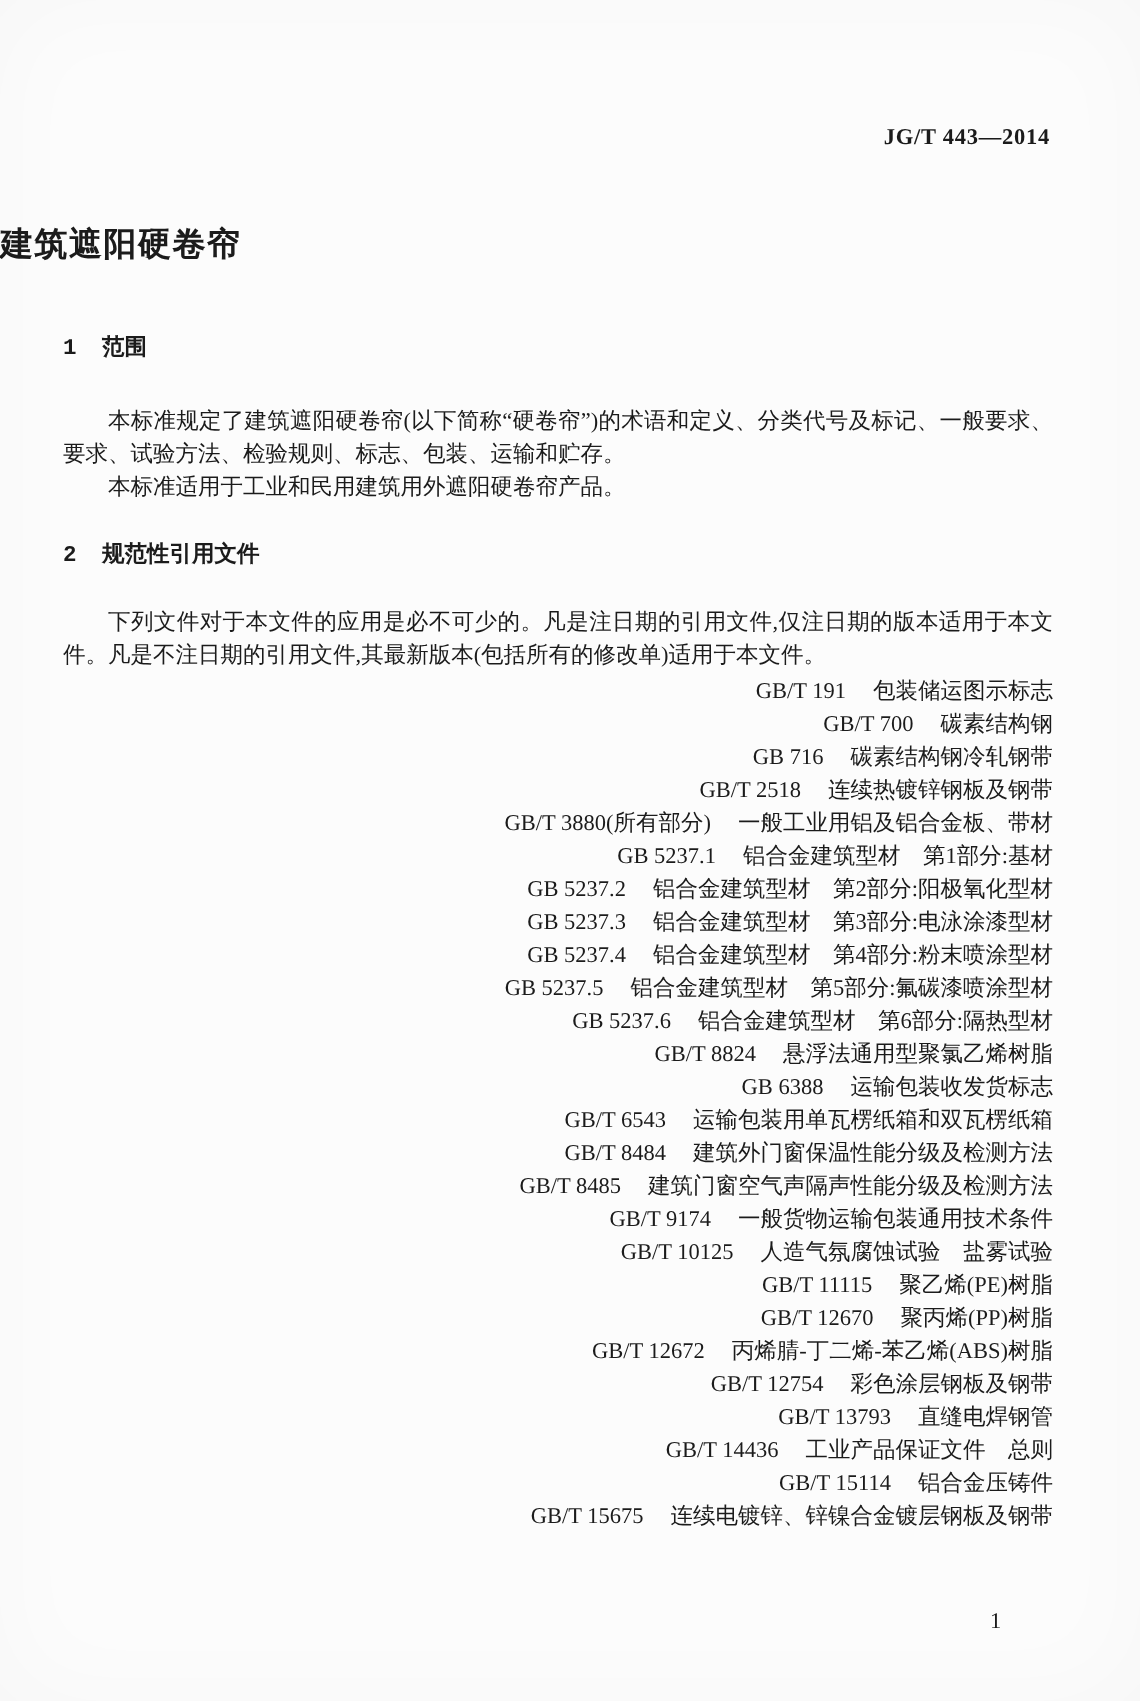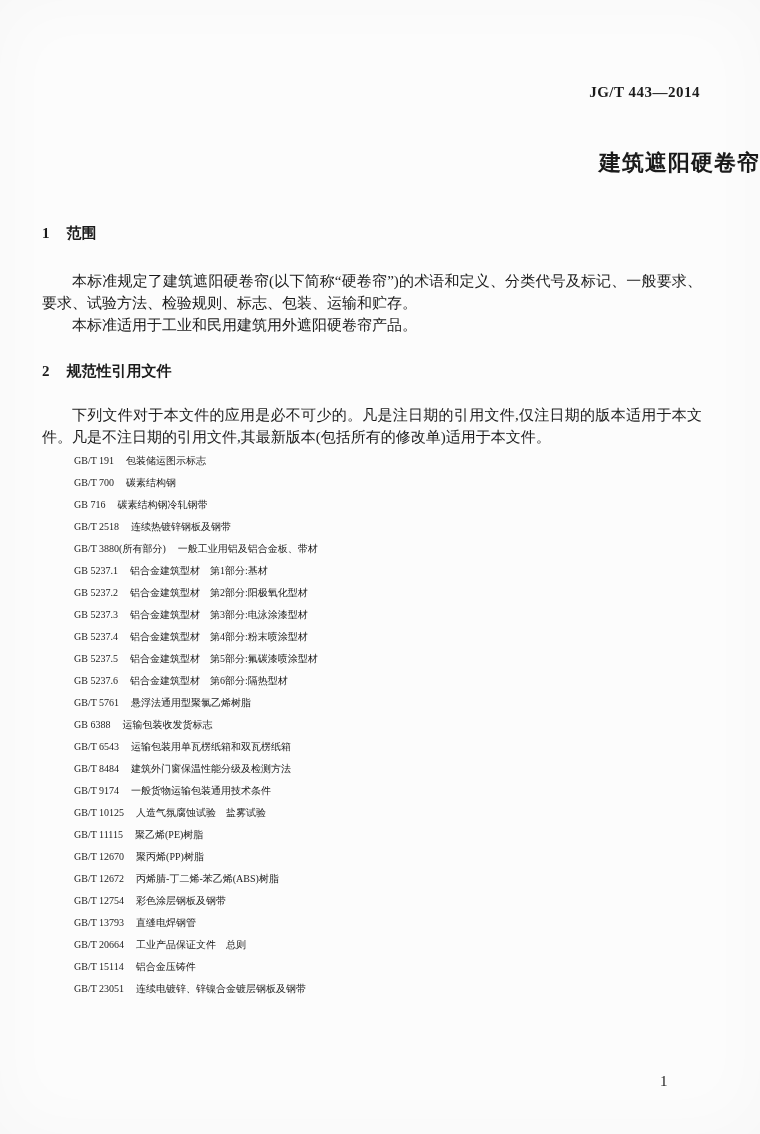--- a/index.html
+++ b/index.html
@@ -25,59 +25,60 @@
     font-weight: bold;
     letter-spacing: 0.5px;
     font-family: "Liberation Serif", "DejaVu Serif", serif;
   }
   .doc-title {
     position: absolute;
     top: 148px;
     left: 0;
     width: 100%;
     margin: 0;
-    text-align: right;
+    text-align: left;
     font-size: 22px;
     font-weight: bold;
     letter-spacing: 1px;
     font-family: "Liberation Sans", "DejaVu Sans", sans-serif;
   }
   .content {
     position: absolute;
     left: 42px;
     top: 222px;
     width: 660px;
   }
   .section-heading {
     margin: 0 0 26px 0;
     font-size: 15px;
     line-height: 22px;
     font-weight: bold;
-    font-family: Liberation Serif, serif;
+    font-family: Liberation Mono, monospace;
   }
   .section-heading.s2 {
     margin-top: 24px;
     margin-bottom: 22px;
   }
   .sec-num { margin-right: 17px; }
   .body-para {
     margin: 0;
     font-size: 15px;
     line-height: 22px;
     text-indent: 2em;
     text-align: justify;
   }
   .ref-list {
     margin-top: 2px;
     padding-left: 2em;
   }
   .ref-item {
-    font-size: 10px;
+    font-size: 15px;
     line-height: 22px;
     white-space: nowrap;
+    text-align: right;
   }
   .ref-title { margin-left: 1.2em; }
   .page-number {
     position: absolute;
     left: 660px;
     top: 1073px;
     font-size: 15px;
   }
 </style>
 </head>
@@ -105,33 +106,34 @@
       <div class="ref-item"><span class="ref-code">GB/T 700</span><span class="ref-title">碳素结构钢</span></div>
       <div class="ref-item"><span class="ref-code">GB 716</span><span class="ref-title">碳素结构钢冷轧钢带</span></div>
       <div class="ref-item"><span class="ref-code">GB/T 2518</span><span class="ref-title">连续热镀锌钢板及钢带</span></div>
       <div class="ref-item"><span class="ref-code">GB/T 3880(所有部分)</span><span class="ref-title">一般工业用铝及铝合金板、带材</span></div>
       <div class="ref-item"><span class="ref-code">GB 5237.1</span><span class="ref-title">铝合金建筑型材　第1部分:基材</span></div>
       <div class="ref-item"><span class="ref-code">GB 5237.2</span><span class="ref-title">铝合金建筑型材　第2部分:阳极氧化型材</span></div>
       <div class="ref-item"><span class="ref-code">GB 5237.3</span><span class="ref-title">铝合金建筑型材　第3部分:电泳涂漆型材</span></div>
       <div class="ref-item"><span class="ref-code">GB 5237.4</span><span class="ref-title">铝合金建筑型材　第4部分:粉末喷涂型材</span></div>
       <div class="ref-item"><span class="ref-code">GB 5237.5</span><span class="ref-title">铝合金建筑型材　第5部分:氟碳漆喷涂型材</span></div>
       <div class="ref-item"><span class="ref-code">GB 5237.6</span><span class="ref-title">铝合金建筑型材　第6部分:隔热型材</span></div>
-      <div class="ref-item"><span class="ref-code">GB/T 5761</span><span class="ref-title">悬浮法通用型聚氯乙烯树脂</span></div>
+      <div class="ref-item"><span class="ref-code">GB/T 8824</span><span class="ref-title">悬浮法通用型聚氯乙烯树脂</span></div>
       <div class="ref-item"><span class="ref-code">GB 6388</span><span class="ref-title">运输包装收发货标志</span></div>
       <div class="ref-item"><span class="ref-code">GB/T 6543</span><span class="ref-title">运输包装用单瓦楞纸箱和双瓦楞纸箱</span></div>
       <div class="ref-item"><span class="ref-code">GB/T 8484</span><span class="ref-title">建筑外门窗保温性能分级及检测方法</span></div>
+      <div class="ref-item"><span class="ref-code">GB/T 8485</span><span class="ref-title">建筑门窗空气声隔声性能分级及检测方法</span></div>
       <div class="ref-item"><span class="ref-code">GB/T 9174</span><span class="ref-title">一般货物运输包装通用技术条件</span></div>
       <div class="ref-item"><span class="ref-code">GB/T 10125</span><span class="ref-title">人造气氛腐蚀试验　盐雾试验</span></div>
       <div class="ref-item"><span class="ref-code">GB/T 11115</span><span class="ref-title">聚乙烯(PE)树脂</span></div>
       <div class="ref-item"><span class="ref-code">GB/T 12670</span><span class="ref-title">聚丙烯(PP)树脂</span></div>
       <div class="ref-item"><span class="ref-code">GB/T 12672</span><span class="ref-title">丙烯腈-丁二烯-苯乙烯(ABS)树脂</span></div>
       <div class="ref-item"><span class="ref-code">GB/T 12754</span><span class="ref-title">彩色涂层钢板及钢带</span></div>
       <div class="ref-item"><span class="ref-code">GB/T 13793</span><span class="ref-title">直缝电焊钢管</span></div>
-      <div class="ref-item"><span class="ref-code">GB/T 20664</span><span class="ref-title">工业产品保证文件　总则</span></div>
+      <div class="ref-item"><span class="ref-code">GB/T 14436</span><span class="ref-title">工业产品保证文件　总则</span></div>
       <div class="ref-item"><span class="ref-code">GB/T 15114</span><span class="ref-title">铝合金压铸件</span></div>
-      <div class="ref-item"><span class="ref-code">GB/T 23051</span><span class="ref-title">连续电镀锌、锌镍合金镀层钢板及钢带</span></div>
+      <div class="ref-item"><span class="ref-code">GB/T 15675</span><span class="ref-title">连续电镀锌、锌镍合金镀层钢板及钢带</span></div>
     </div>
 
   </div>
 
   <div class="page-number">1</div>
 
 </div>
 
 </body></html>

